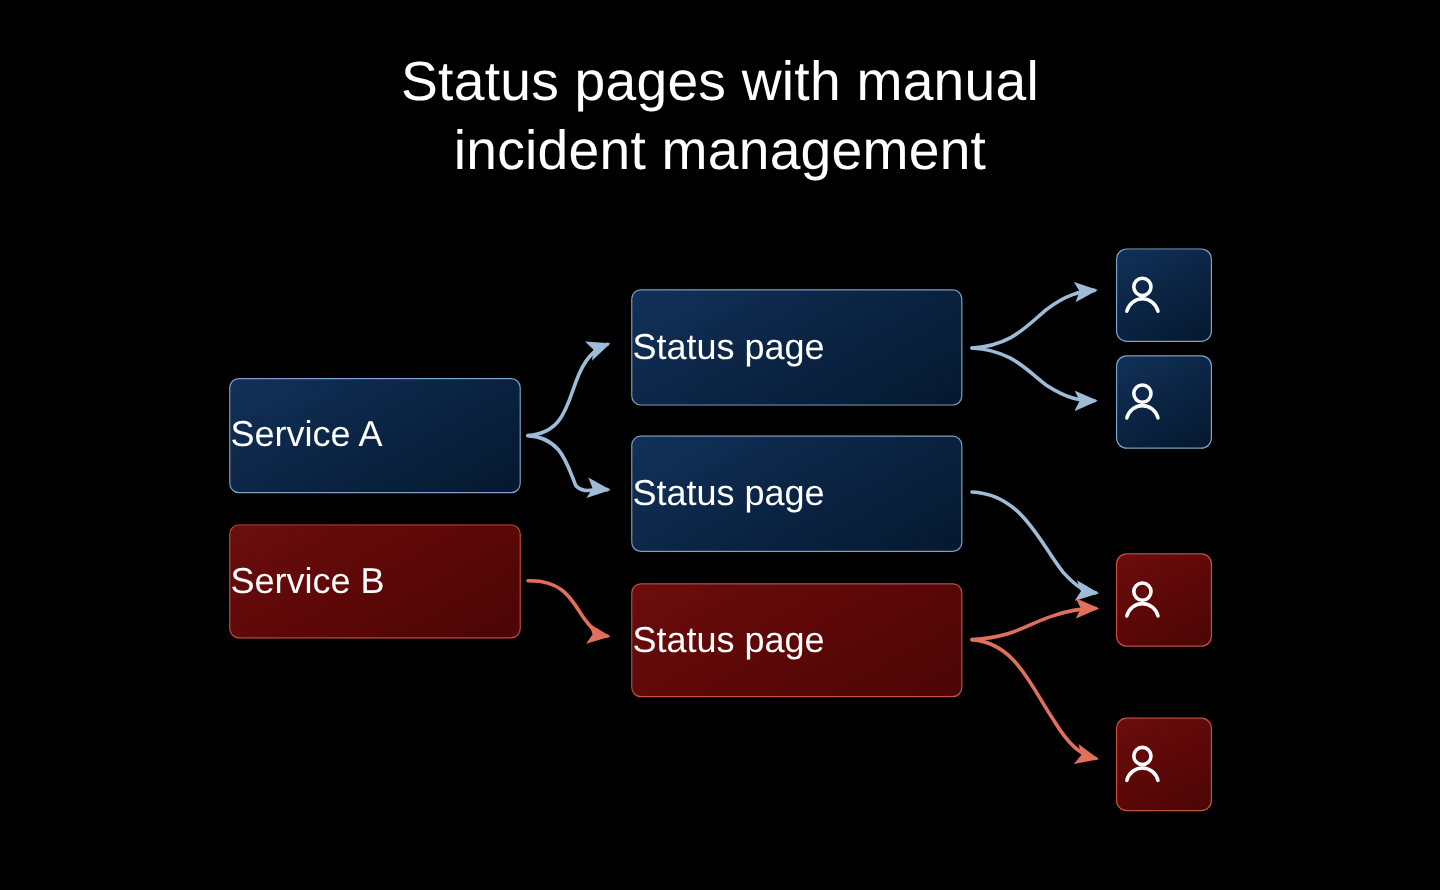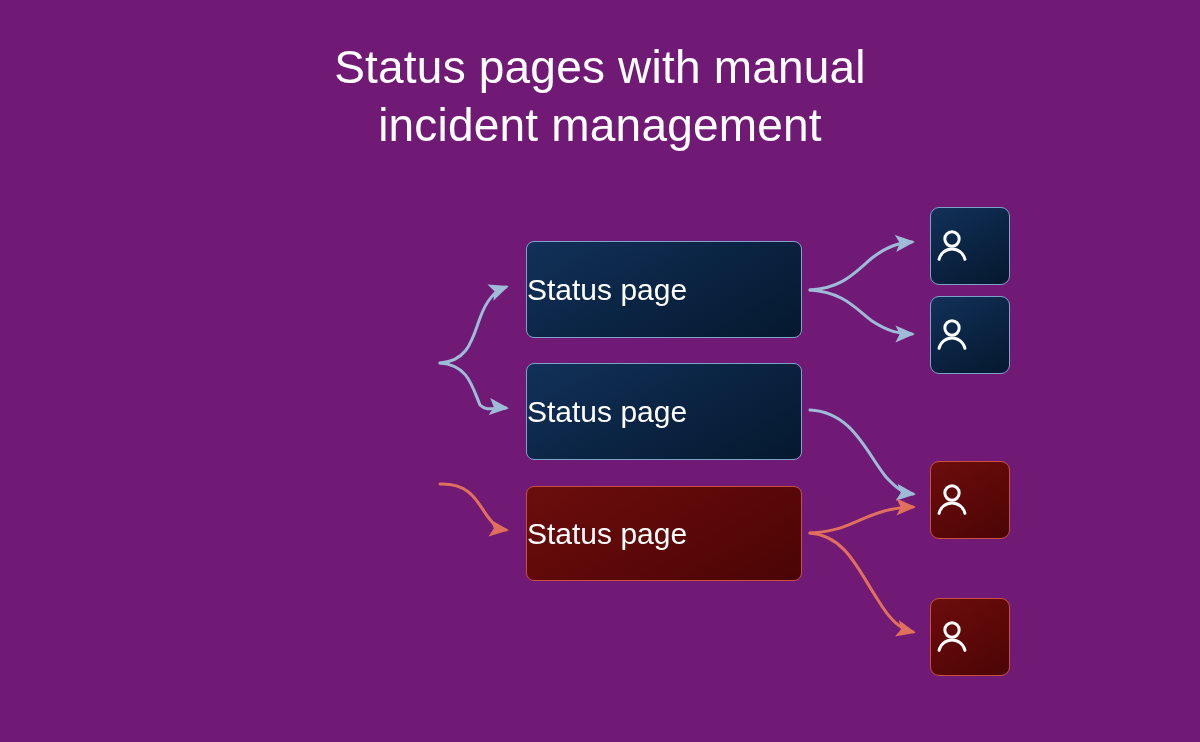--- a/index.html
+++ b/index.html
@@ -11,21 +11,21 @@
     width: 1200px;
     height: 742px;
     overflow: hidden;
     font-family: "Liberation Sans", sans-serif;
     position: relative;
   }
   #stage {
     position: relative;
     width: 1200px;
     height: 742px;
-    background: #701a75;
+    background: #000000;
   }
   
   .title {
     position: absolute;
     left: 0;
     top: 38px;
     width: 1200px;
     text-align: center;
     color: #ffffff;
     font-size: 46px;
@@ -108,21 +108,27 @@
 
     <path d="M 810 290 C 843 288 855 272 872 258 C 889 245 900 243 912 242" fill="none" stroke="#9ebbd8" stroke-width="3" stroke-linecap="round" marker-end="url(#arrow-blue)"></path>
     <path d="M 810 290 C 843 292 855 308 872 321 C 889 332 900 334 912 334" fill="none" stroke="#9ebbd8" stroke-width="3" stroke-linecap="round" marker-end="url(#arrow-blue)"></path>
 
     <path d="M 810 410 C 852 412 866 452 886 477 C 898 490 904 493 913 494" fill="none" stroke="#9ebbd8" stroke-width="3" stroke-linecap="round" marker-end="url(#arrow-blue)"></path>
 
     <path d="M 810 533 C 846 531 858 519 878 513 C 893 508 903 507 913 507" fill="none" stroke="#e0705c" stroke-width="3" stroke-linecap="round" marker-end="url(#arrow-red)"></path>
     <path d="M 810 533 C 846 536 858 570 878 600 C 890 620 900 629 913 632" fill="none" stroke="#e0705c" stroke-width="3" stroke-linecap="round" marker-end="url(#arrow-red)"></path>
   </svg>
 
+  <div class="node blue" id="service-a">
+    <span class="node-label">Service A</span>
+  </div>
 
+  <div class="node red" id="service-b">
+    <span class="node-label">Service B</span>
+  </div>
 
   <div class="node blue" id="status-1">
     <span class="node-label">Status page</span>
   </div>
 
   <div class="node blue" id="status-2">
     <span class="node-label">Status page</span>
   </div>
 
   <div class="node red" id="status-3">

